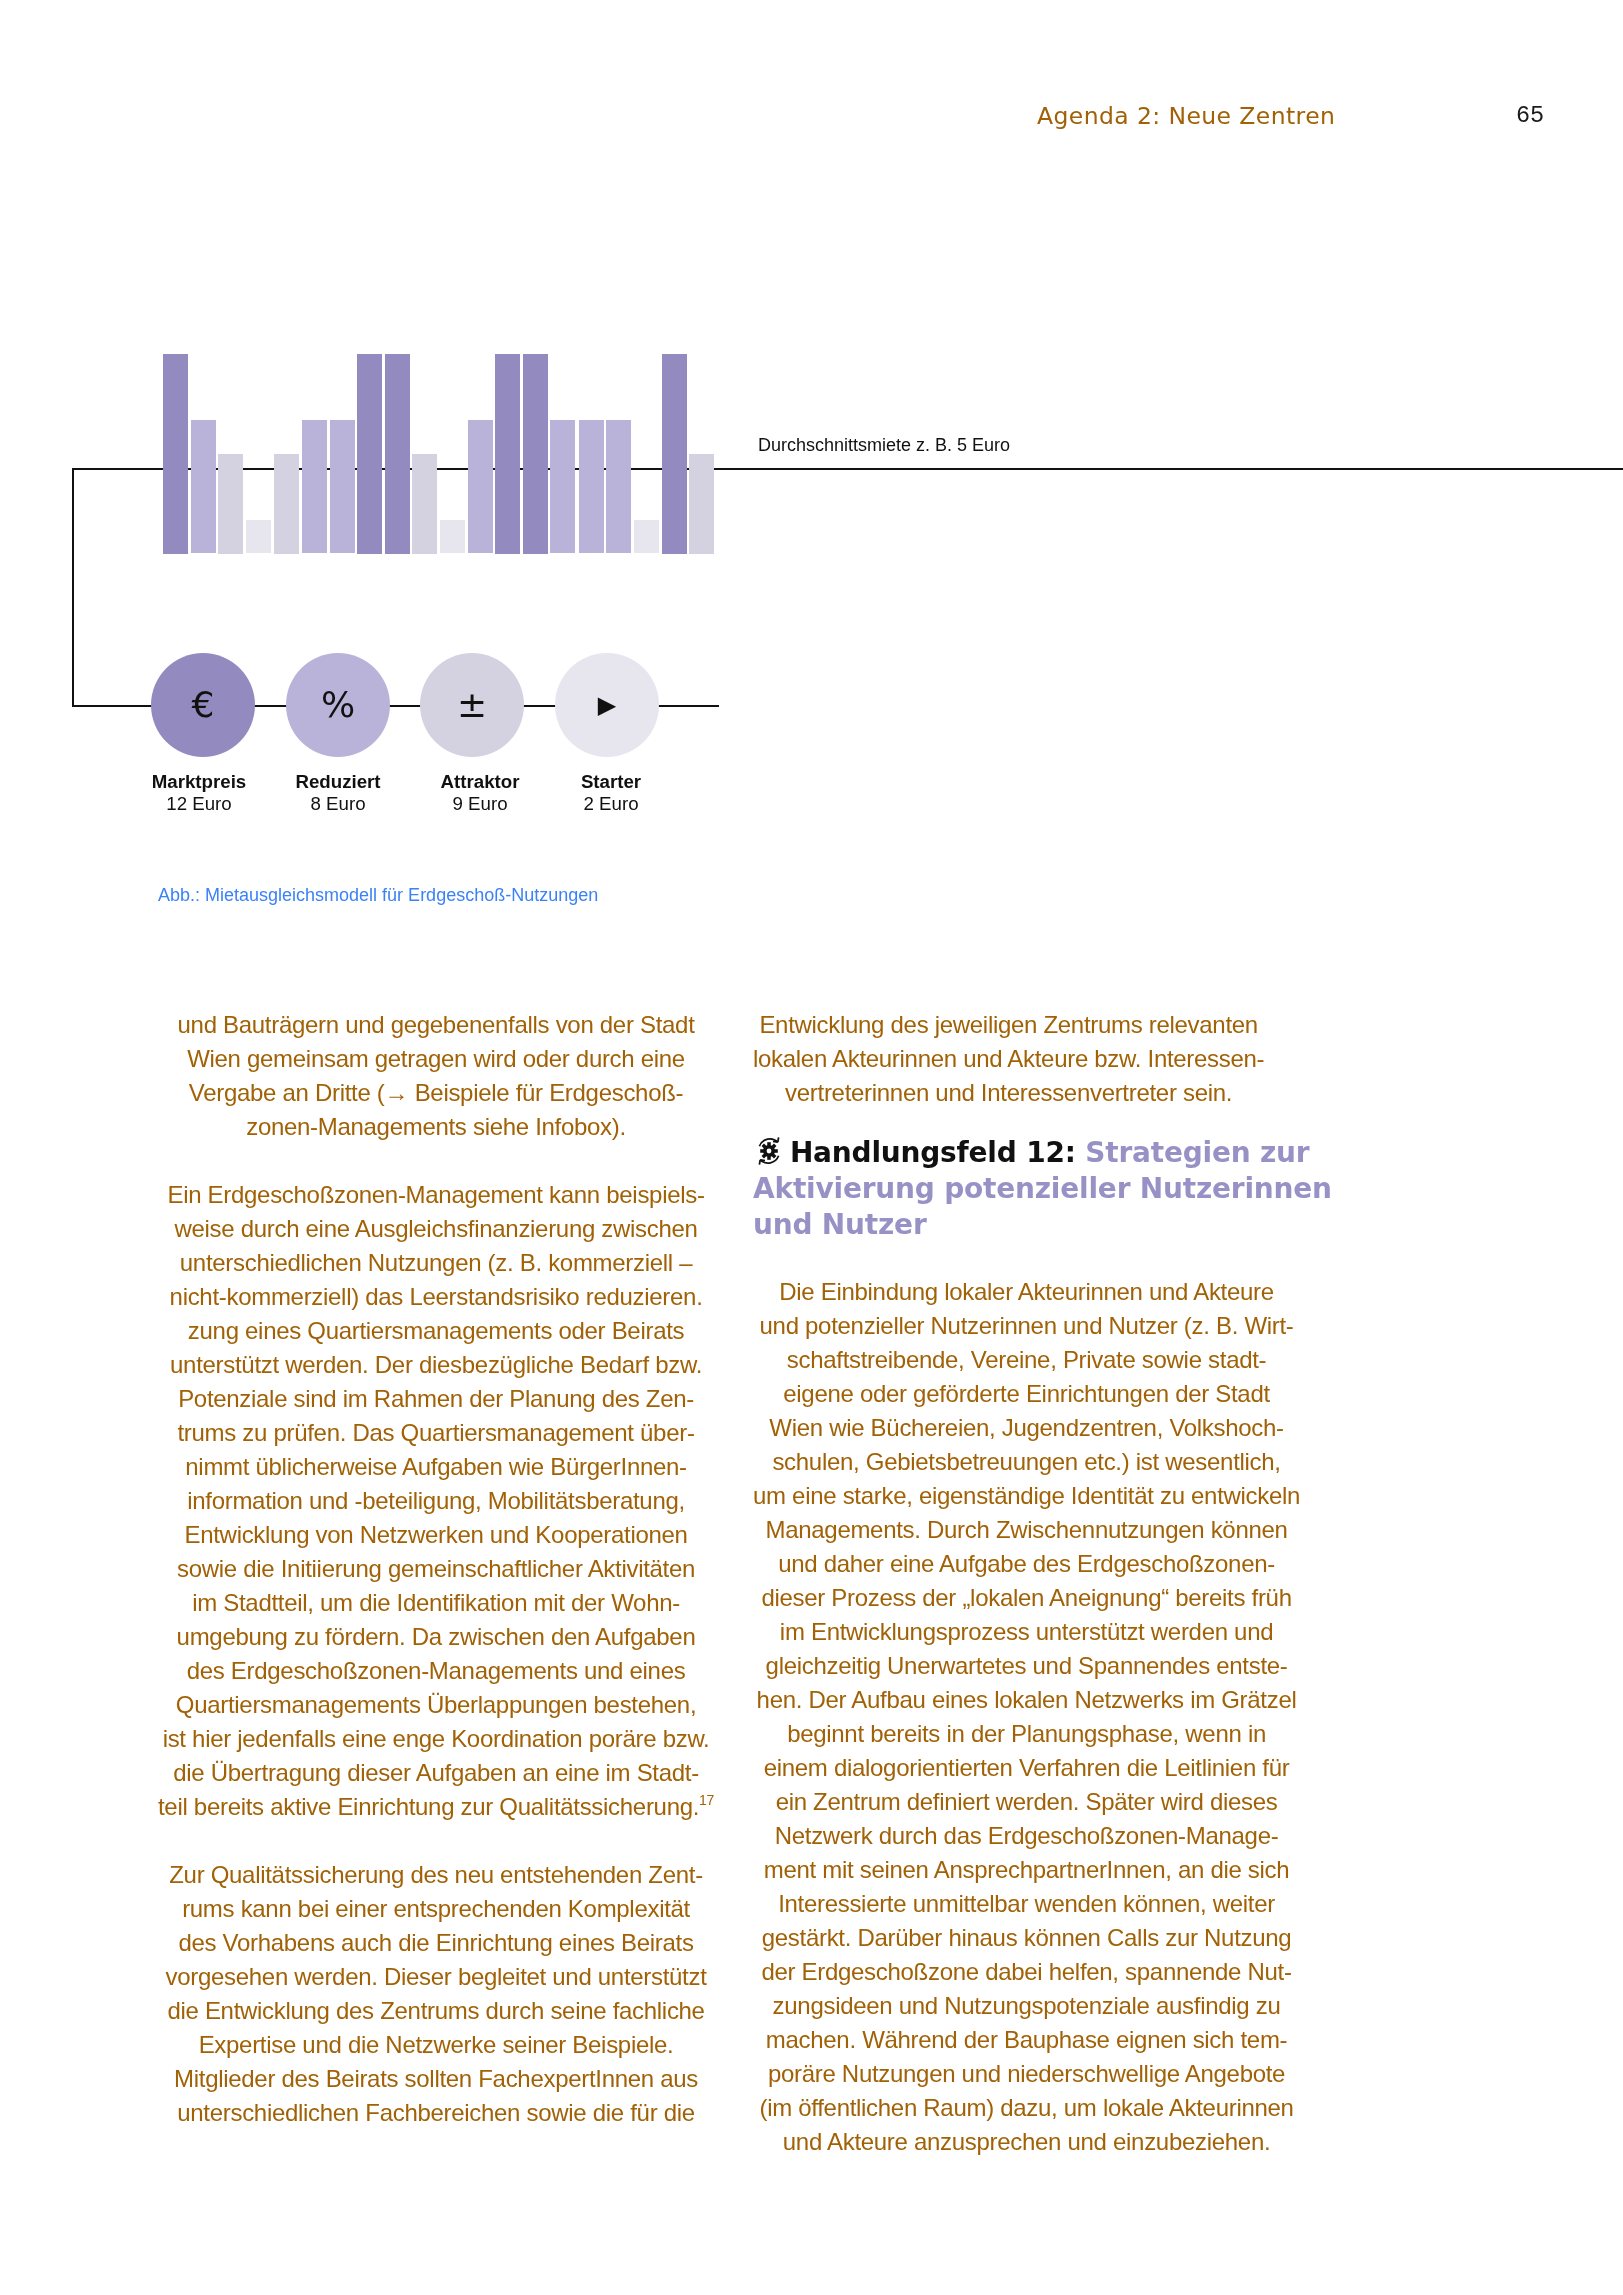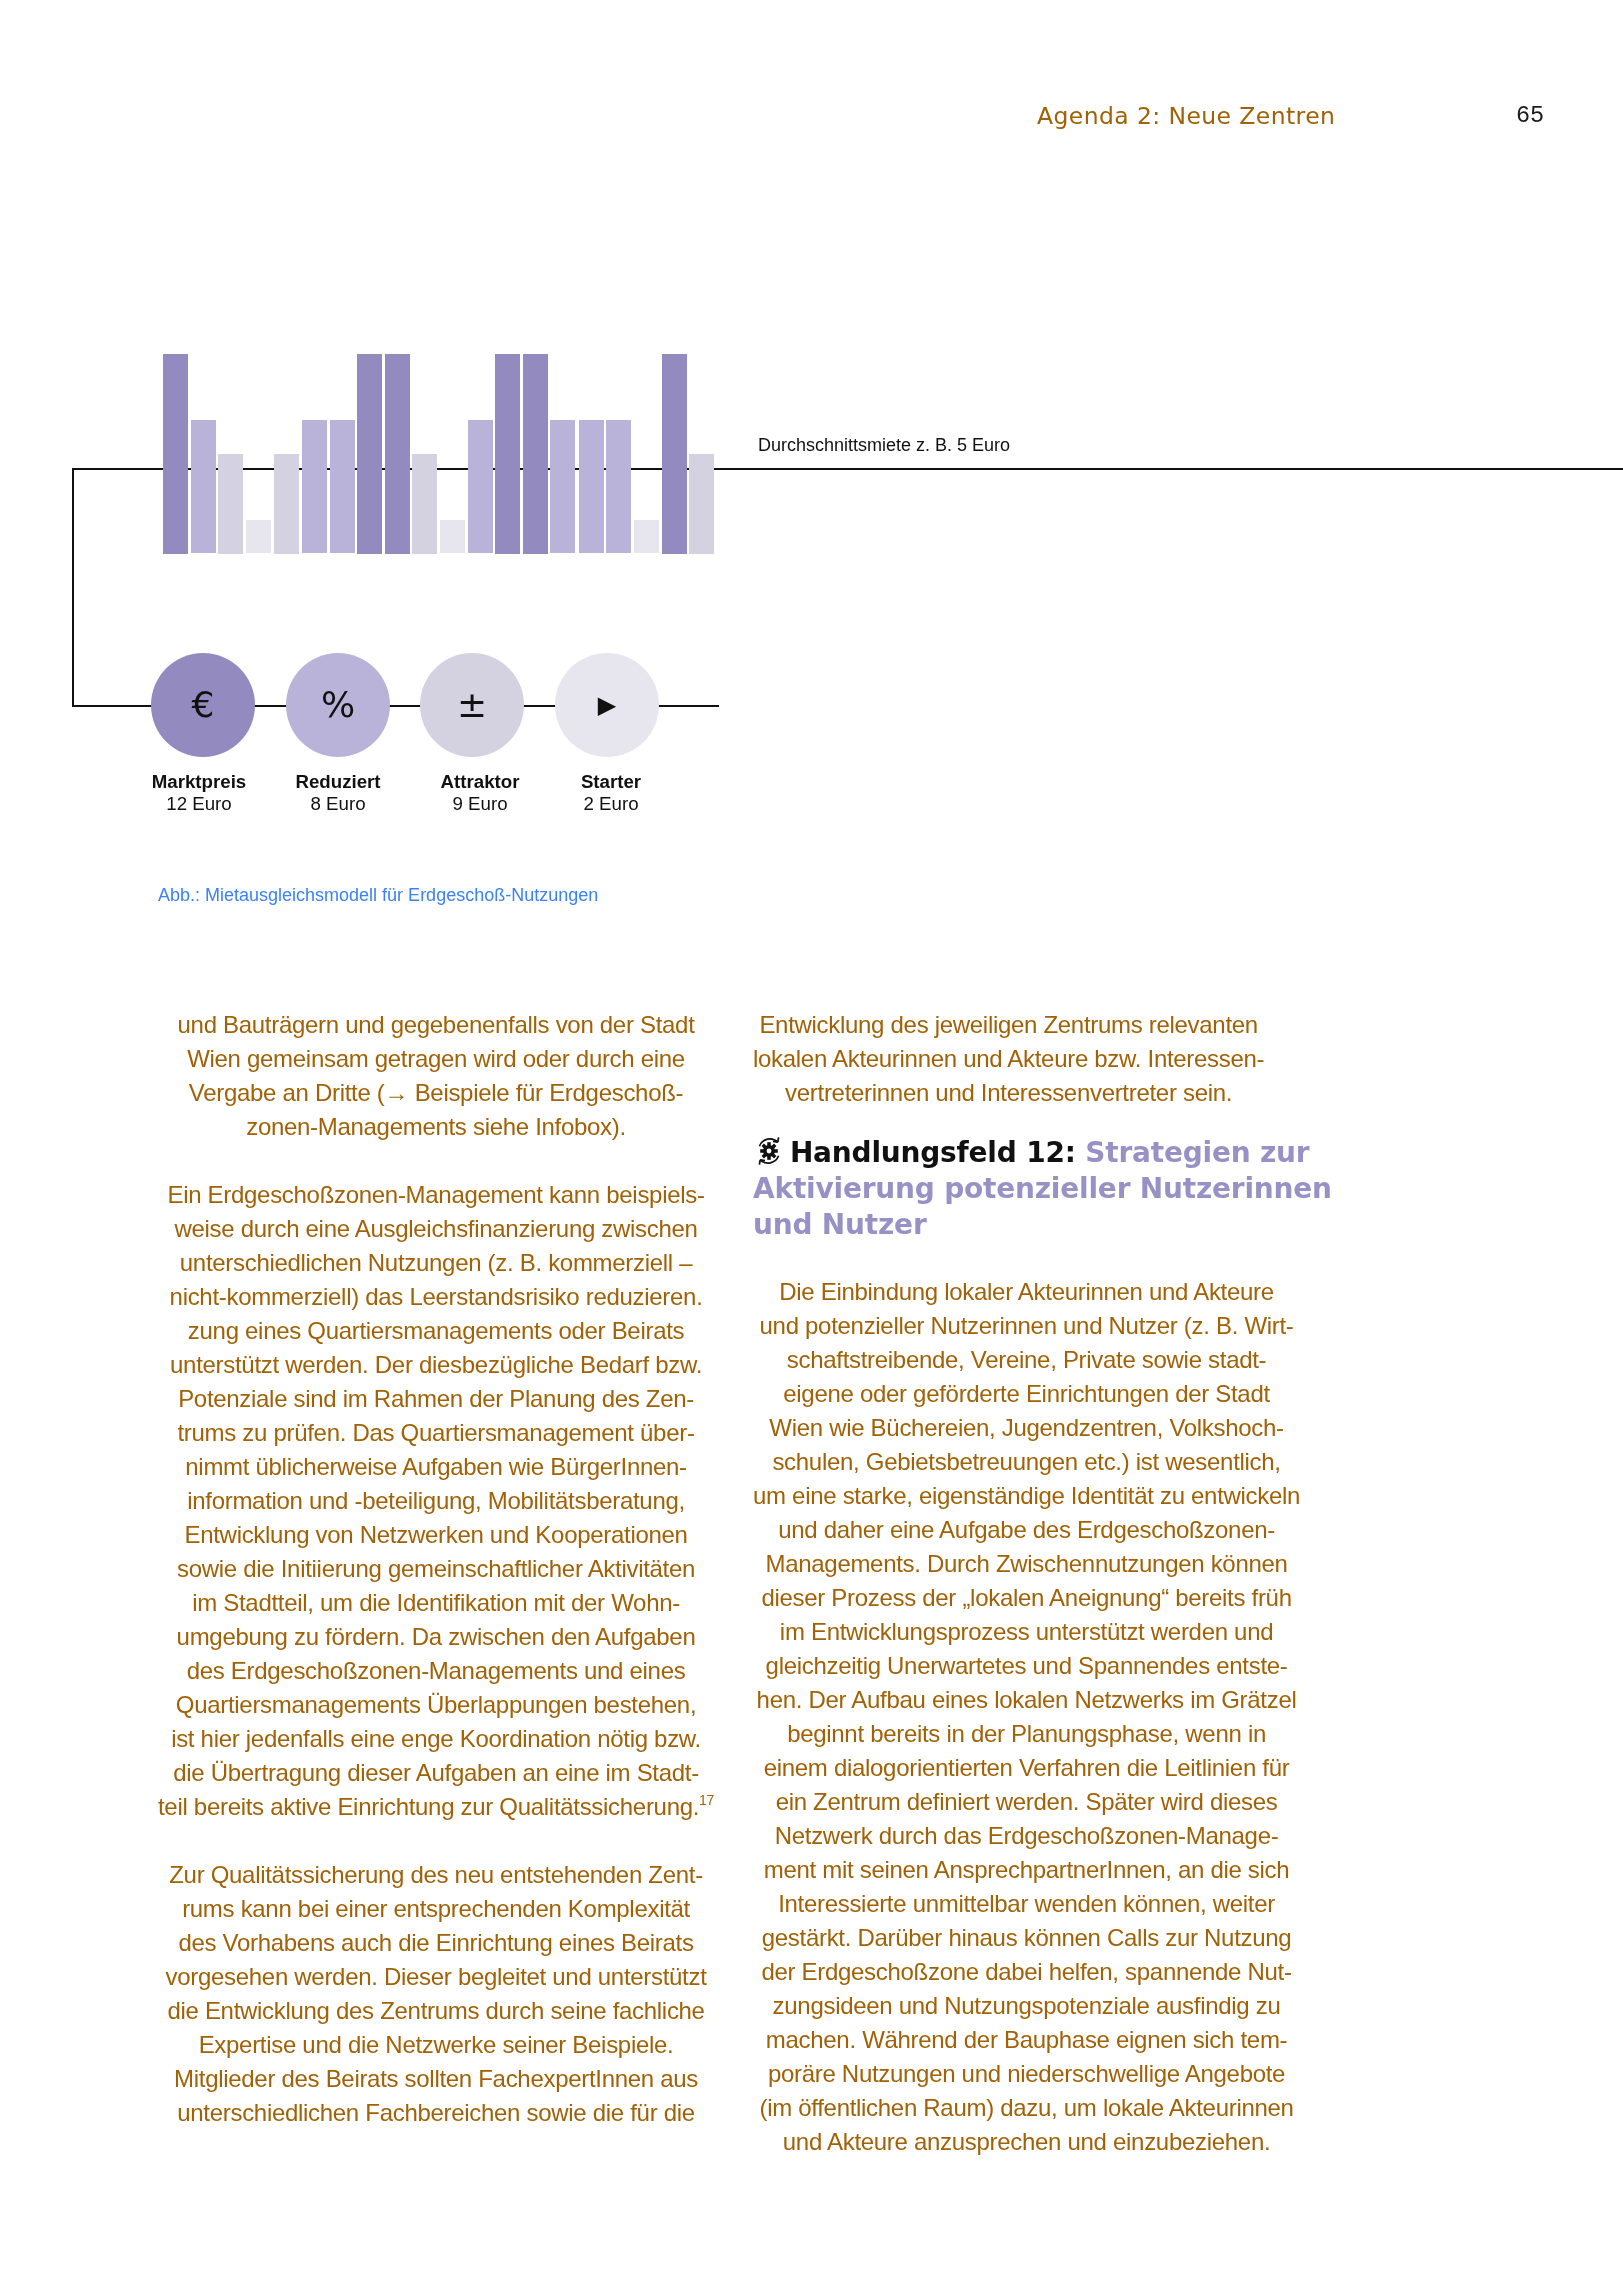--- a/index.html
+++ b/index.html
@@ -121,21 +121,21 @@
     <span class="line">Potenziale sind im Rahmen der Planung des Zen-</span>
     <span class="line">trums zu prüfen. Das Quartiersmanagement über-</span>
     <span class="line">nimmt üblicherweise Aufgaben wie BürgerInnen-</span>
     <span class="line">information und -beteiligung, Mobilitätsberatung,</span>
     <span class="line">Entwicklung von Netzwerken und Kooperationen</span>
     <span class="line">sowie die Initiierung gemeinschaftlicher Aktivitäten</span>
     <span class="line">im Stadtteil, um die Identifikation mit der Wohn-</span>
     <span class="line">umgebung zu fördern. Da zwischen den Aufgaben</span>
     <span class="line">des Erdgeschoßzonen-Managements und eines</span>
     <span class="line">Quartiersmanagements Überlappungen bestehen,</span>
-    <span class="line">ist hier jedenfalls eine enge Koordination nötig bzw.</span>
+    <span class="line">ist hier jedenfalls eine enge Koordination poräre bzw.</span>
     <span class="line">die Übertragung dieser Aufgaben an eine im Stadt-</span>
     <span class="line"><span>teil bereits aktive Einrichtung zur Qualitätssicherung.</span><sup>17</sup></span>
   </div>
   <span class="gap"></span>
   <div>
     <span class="line">Zur Qualitätssicherung des neu entstehenden Zent-</span>
     <span class="line">rums kann bei einer entsprechenden Komplexität</span>
     <span class="line">des Vorhabens auch die Einrichtung eines Beirats</span>
     <span class="line">vorgesehen werden. Dieser begleitet und unterstützt</span>
     <span class="line">die Entwicklung des Zentrums durch seine fachliche</span>
@@ -175,22 +175,22 @@
 </div>
 
 <div class="col" style="left:753px; top:1275px;">
   <span class="line">Die Einbindung lokaler Akteurinnen und Akteure</span>
   <span class="line">und potenzieller Nutzerinnen und Nutzer (z. B. Wirt-</span>
   <span class="line">schaftstreibende, Vereine, Private sowie stadt-</span>
   <span class="line">eigene oder geförderte Einrichtungen der Stadt</span>
   <span class="line">Wien wie Büchereien, Jugendzentren, Volkshoch-</span>
   <span class="line">schulen, Gebietsbetreuungen etc.) ist wesentlich,</span>
   <span class="line">um eine starke, eigenständige Identität zu entwickeln</span>
+  <span class="line">Managements. Durch Zwischennutzungen können</span>
   <span class="line">und daher eine Aufgabe des Erdgeschoßzonen-</span>
-  <span class="line">Managements. Durch Zwischennutzungen können</span>
   <span class="line">dieser Prozess der „lokalen Aneignung“ bereits früh</span>
   <span class="line">im Entwicklungsprozess unterstützt werden und</span>
   <span class="line">gleichzeitig Unerwartetes und Spannendes entste-</span>
   <span class="line">hen. Der Aufbau eines lokalen Netzwerks im Grätzel</span>
   <span class="line">beginnt bereits in der Planungsphase, wenn in</span>
   <span class="line">einem dialogorientierten Verfahren die Leitlinien für</span>
   <span class="line">ein Zentrum definiert werden. Später wird dieses</span>
   <span class="line">Netzwerk durch das Erdgeschoßzonen-Manage-</span>
   <span class="line">ment mit seinen AnsprechpartnerInnen, an die sich</span>
   <span class="line">Interessierte unmittelbar wenden können, weiter</span>

